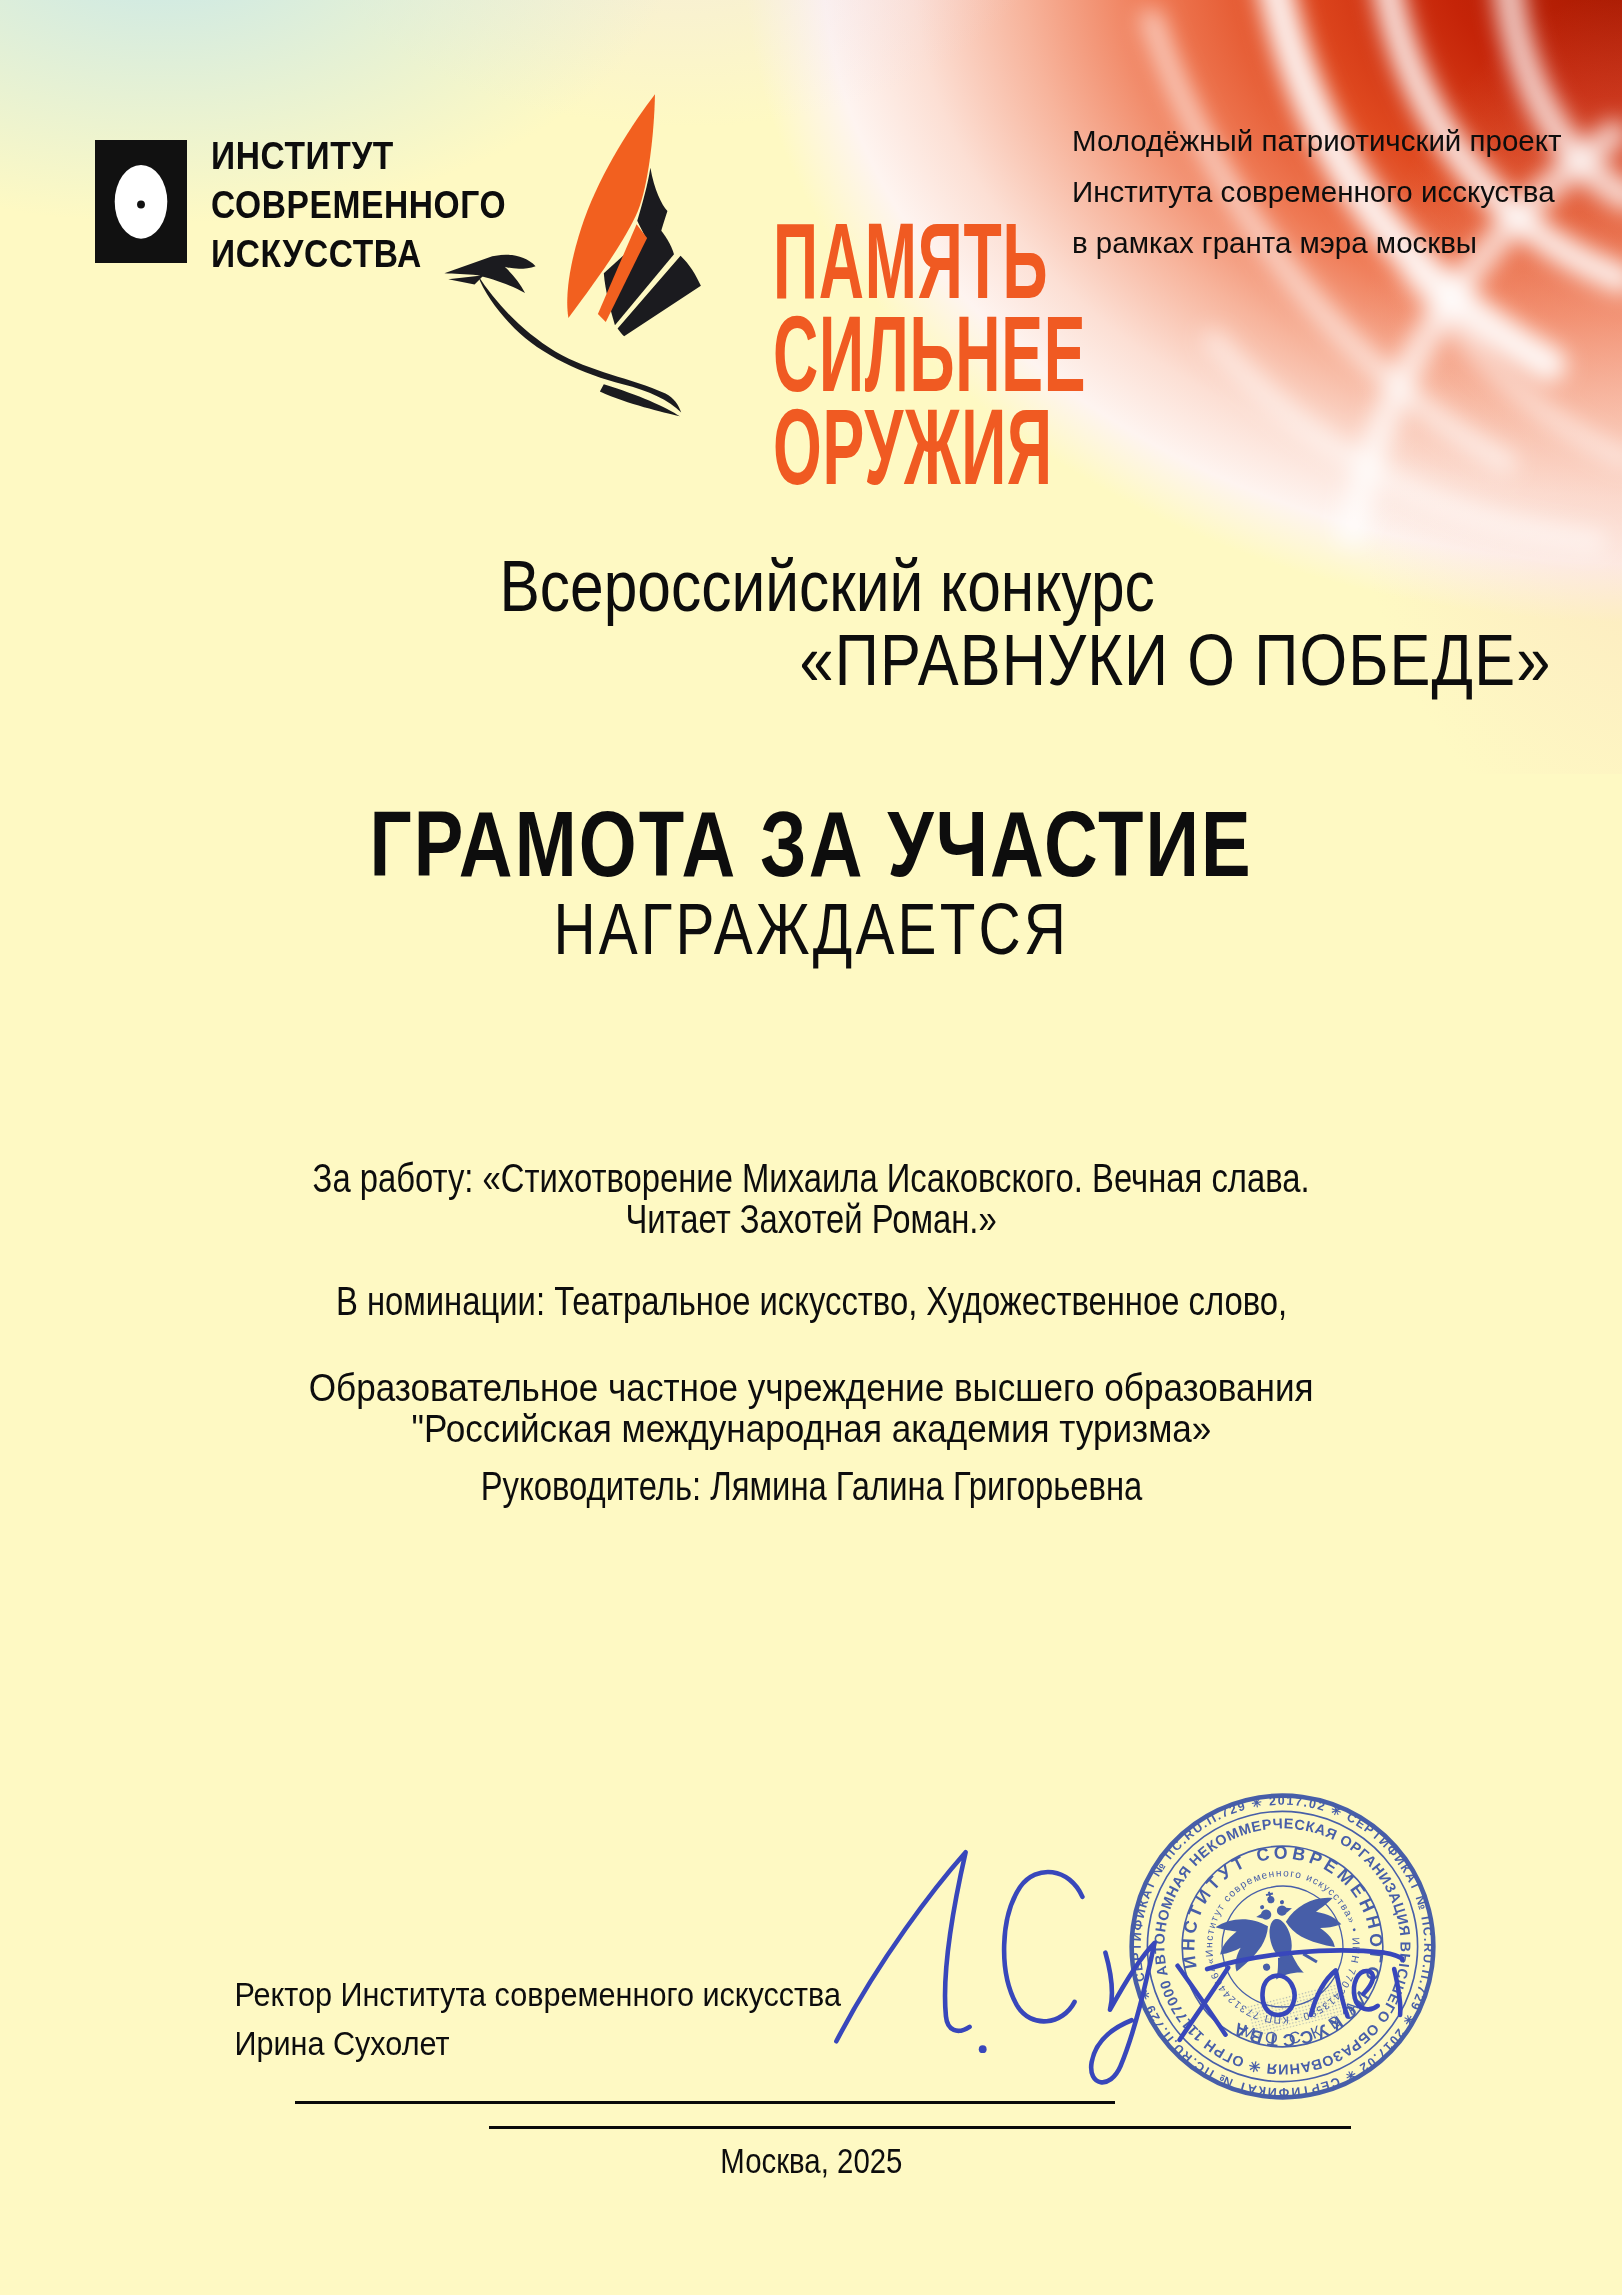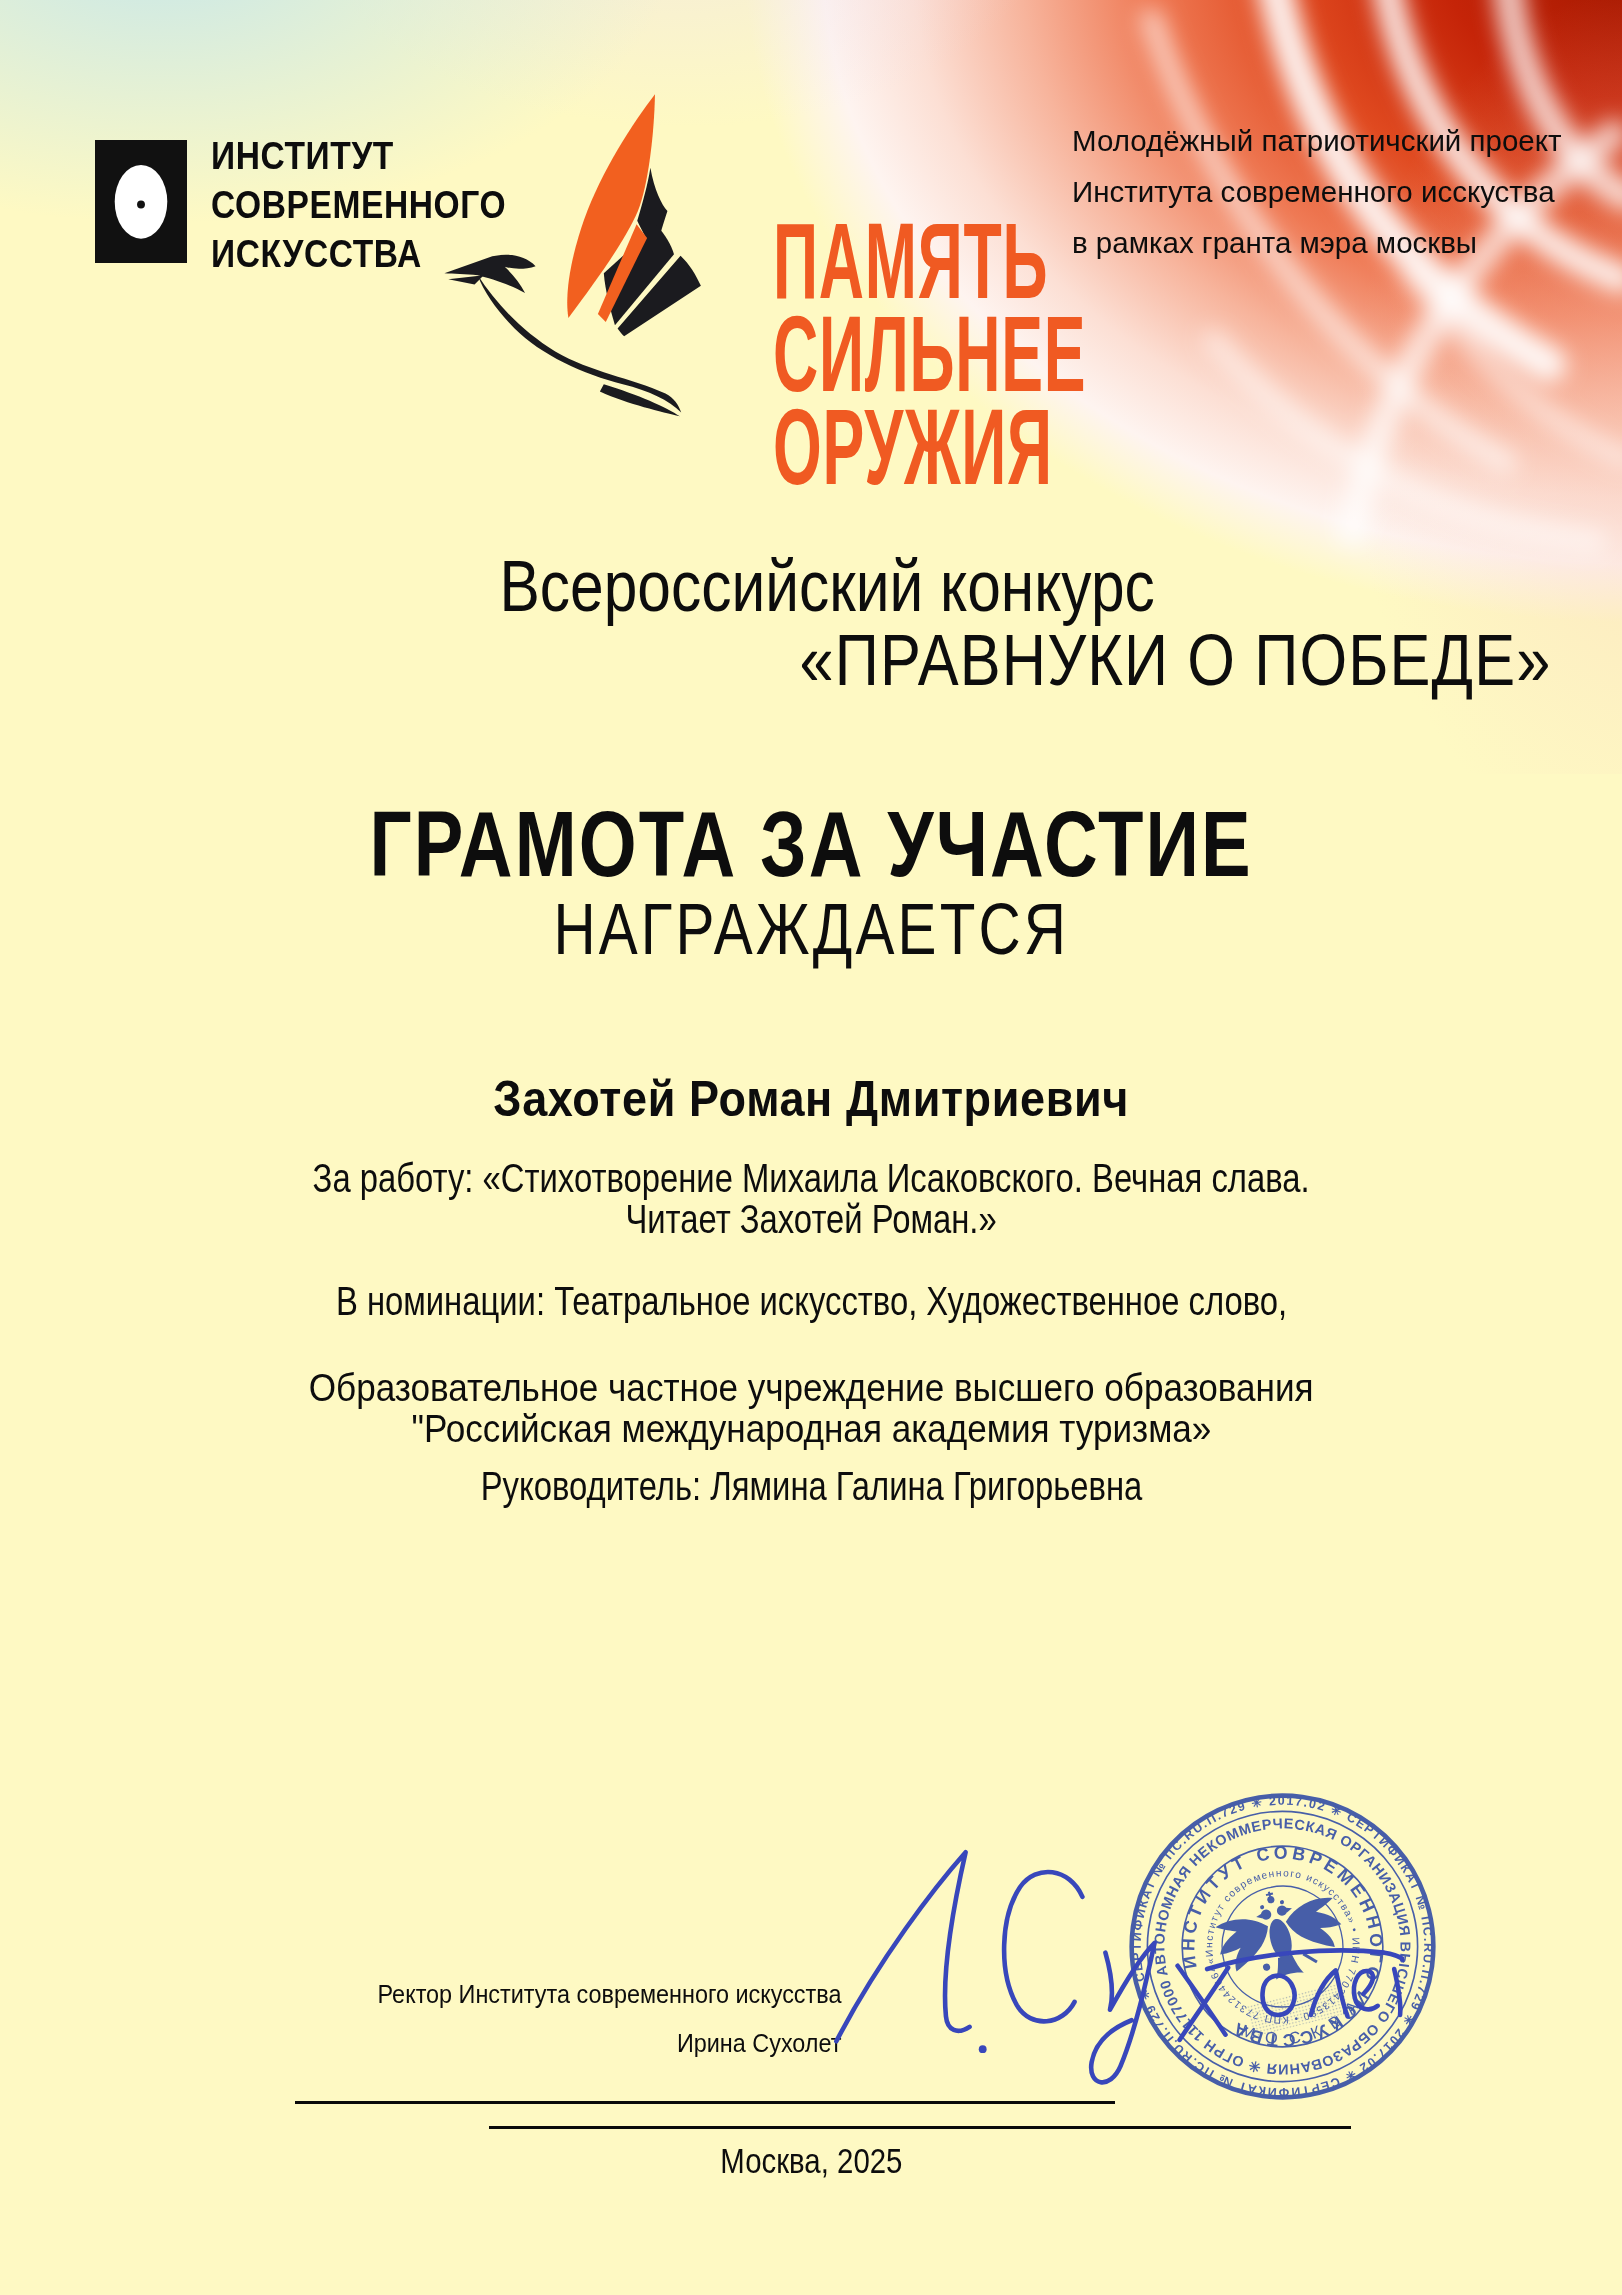--- a/index.html
+++ b/index.html
@@ -27,21 +27,21 @@
   .cline{position:absolute;left:0;right:0;text-align:center;white-space:nowrap;z-index:2;}
   .cline > span{display:inline-block;white-space:nowrap;}
   .t-contest1 span{font-size:72px;transform:scaleX(.84);}
   .t-contest2 span{font-size:73px;letter-spacing:1.3px;transform:scaleX(.84);}
   .t-diploma  span{font-size:93px;font-weight:bold;letter-spacing:2.6px;transform:scaleX(.8);}
   .t-awarded  span{font-size:73px;letter-spacing:3.9px;transform:scaleX(.8);}
   .t-name     span{font-size:50px;font-weight:bold;letter-spacing:0.7px;transform:scaleX(.9);}
   .t-body     span{font-size:41px;transform:scaleX(.8);}
   .t-inst     span{font-size:39px;transform:scaleX(.9);}
   
-  .signer{position:absolute;right:782px;top:1970px;text-align:right;font-size:26px;line-height:49px;z-index:2;}
+  .signer{position:absolute;right:782px;top:1970px;text-align:left;font-size:34px;line-height:49px;z-index:2;}
   .signer > div{transform:scaleX(.9);transform-origin:right top;white-space:nowrap;}
   .sigline{position:absolute;background:#0a0a0a;z-index:2;}
   .sigline.l1{left:295px;top:2101px;width:820px;height:3.3px;}
   .sigline.l2{left:489px;top:2126px;width:862px;height:2.6px;}
   .t-city span{font-size:35px;transform:scaleX(.84);}
   .stamp{position:absolute;left:1112px;top:1776px;z-index:3;}
   .signature{position:absolute;left:774px;top:1818px;z-index:4;}
 </style>
 </head>
 <body>
@@ -99,21 +99,20 @@
   <div class="brand-text abs" style="z-index:2;">
     <div class="brand-line">ПАМЯТЬ</div>
     <div class="brand-line">СИЛЬНЕЕ</div>
     <div class="brand-line">ОРУЖИЯ</div>
   </div>
 
   <div class="cline t-contest1" style="top:545px;padding-left:32px;"><span>Всероссийский конкурс</span></div>
   <div class="cline t-contest2" style="top:618px;text-align:right;"><span>«ПРАВНУКИ О ПОБЕДЕ»</span></div>
   <div class="cline t-diploma" style="top:791px;"><span>ГРАМОТА ЗА УЧАСТИЕ</span></div>
   <div class="cline t-awarded" style="top:887px;"><span>НАГРАЖДАЕТСЯ</span></div>
-  <div class="cline t-name" style="top:1070px;"><span>Захотей Роман Дмитриевич</span></div>
   <div class="cline t-body" style="top:1155px;"><span>За работу: «Стихотворение Михаила Исаковского. Вечная слава.</span></div>
   <div class="cline t-body" style="top:1196px;"><span>Читает Захотей Роман.»</span></div>
   <div class="cline t-body" style="top:1278px;"><span>В номинации: Театральное искусство, Художественное слово,</span></div>
   <div class="cline t-inst" style="top:1366px;"><span>Образовательное частное учреждение высшего образования</span></div>
   <div class="cline t-inst" style="top:1407px;"><span>"Российская международная академия туризма»</span></div>
   <div class="cline t-body" style="top:1463px;"><span>Руководитель: Лямина Галина Григорьевна</span></div>
 
   <div class="signer">
     <div>Ректор Института современного искусства</div>
     <div>Ирина Сухолет</div>

